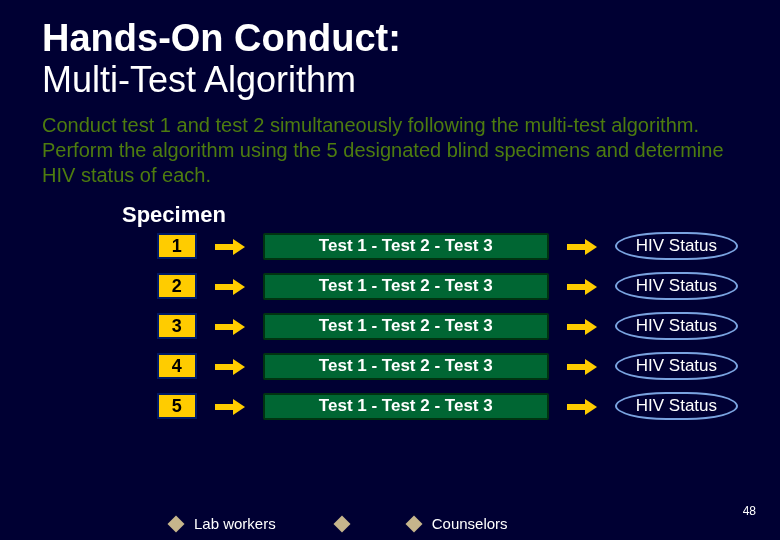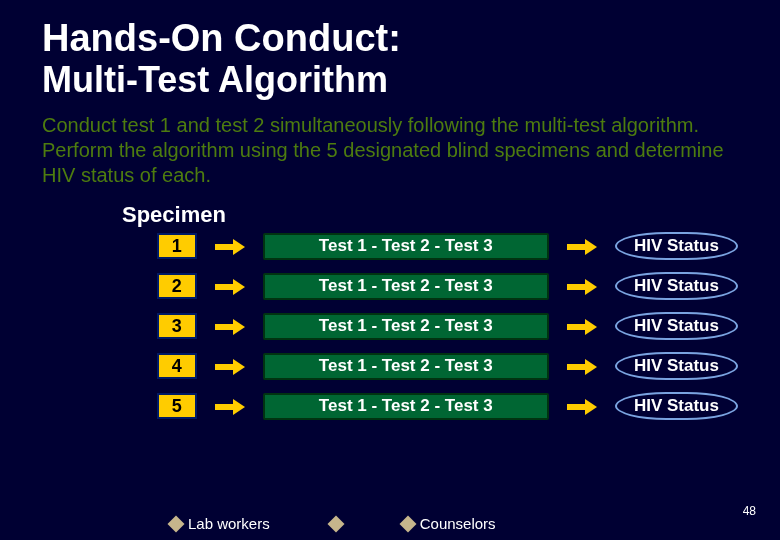--- a/index.html
+++ b/index.html
@@ -1,31 +1,31 @@
 <!DOCTYPE html>
 <html><head>
 <meta charset="utf-8">
 <style>
 *{box-sizing:border-box;margin:0;padding:0}
 body{background:#000033;width:780px;height:540px;font-family:Arial,Helvetica,sans-serif;overflow:hidden;position:relative}
 .slide{padding:18px 42px 0 42px}
 .title-1{color:#fff;font-size:38px;font-weight:bold;line-height:1.1}
-.title-2{color:#fff;font-size:36px;font-weight:bold;line-height:1.1;margin-bottom:14px}
+.title-2{color:#fff;font-size:36px;font-weight:normal;line-height:1.1;margin-bottom:14px}
 .body-text{color:#4d7c0f;font-size:20px;line-height:1.25;margin-bottom:14px}
 .specimen-label{color:#fff;font-weight:bold;font-size:22px;margin-left:80px;margin-bottom:4px}
 .rows{display:flex;flex-direction:column;gap:12px;margin-left:115px}
 .row{display:flex;align-items:center;gap:18px}
 .num-box{background:#ffcc00;border:2px solid #001a66;color:#000;font-weight:bold;width:40px;height:26px;display:flex;align-items:center;justify-content:center;font-size:18px}
 .arrow{display:inline-block;position:relative;flex-shrink:0}
 .arrow .shaft{display:inline-block;background:#ffcc00;height:6px;width:18px;vertical-align:middle}
 .arrow .head{display:inline-block;width:0;height:0;border-top:8px solid transparent;border-bottom:8px solid transparent;border-left:12px solid #ffcc00;vertical-align:middle}
 .tests-box{background:#006633;border:2px solid #003311;color:#fff;font-weight:bold;font-size:17px;width:288px;height:27px;border-radius:2px;display:flex;align-items:center;justify-content:center}
-.status-box{background:transparent;border:2px solid #7aa3e0;border-radius:50%/60%;color:#fff;font-weight:bold;font-size:17px;width:124px;height:28px;display:flex;align-items:center;justify-content:center}
+.status-box{background:transparent;border:2px solid #7aa3e0;border-radius:50%/60%;color:#fff;font-weight:normal;font-size:17px;width:124px;height:28px;display:flex;align-items:center;justify-content:center}
 .legend{position:absolute;bottom:8px;left:170px;right:0;display:flex;gap:60px;color:#fff;font-size:15px;align-items:center}
-.leg-item{display:flex;align-items:center;gap:6px}
+.leg-item{display:flex;align-items:center;gap:12px}
 .diamond{width:12px;height:12px;background:#c6b58c;transform:rotate(45deg)}
 .slide-num{position:absolute;right:24px;bottom:22px;color:#fff;font-size:12px}
 </style>
 </head>
 <body>
 
 <div class="slide">
   <div class="title-1">Hands-On Conduct:</div>
   <div class="title-2">Multi-Test Algorithm</div>
   <div class="body-text">Conduct test 1 and test 2 simultaneously following the multi-test algorithm.  Perform the algorithm using the 5 designated blind specimens and determine HIV status of each.</div>

